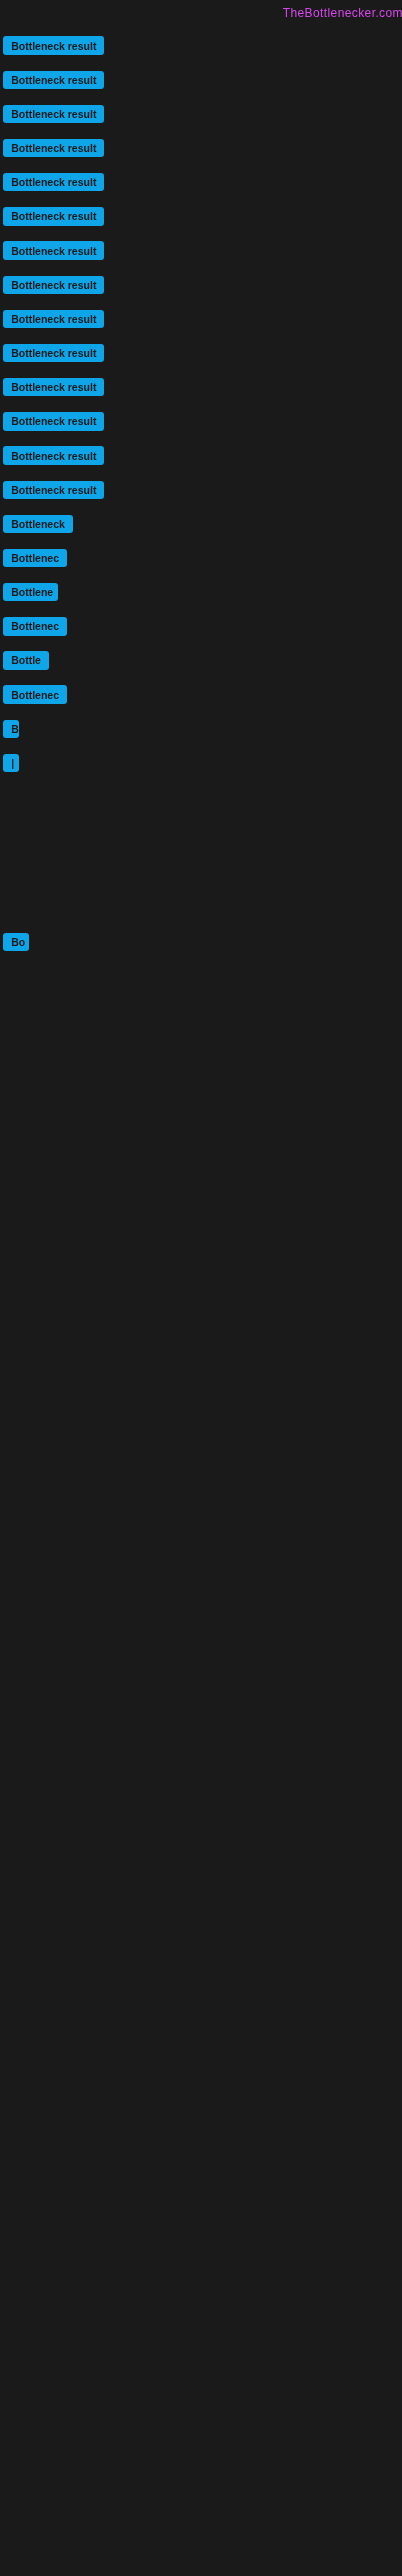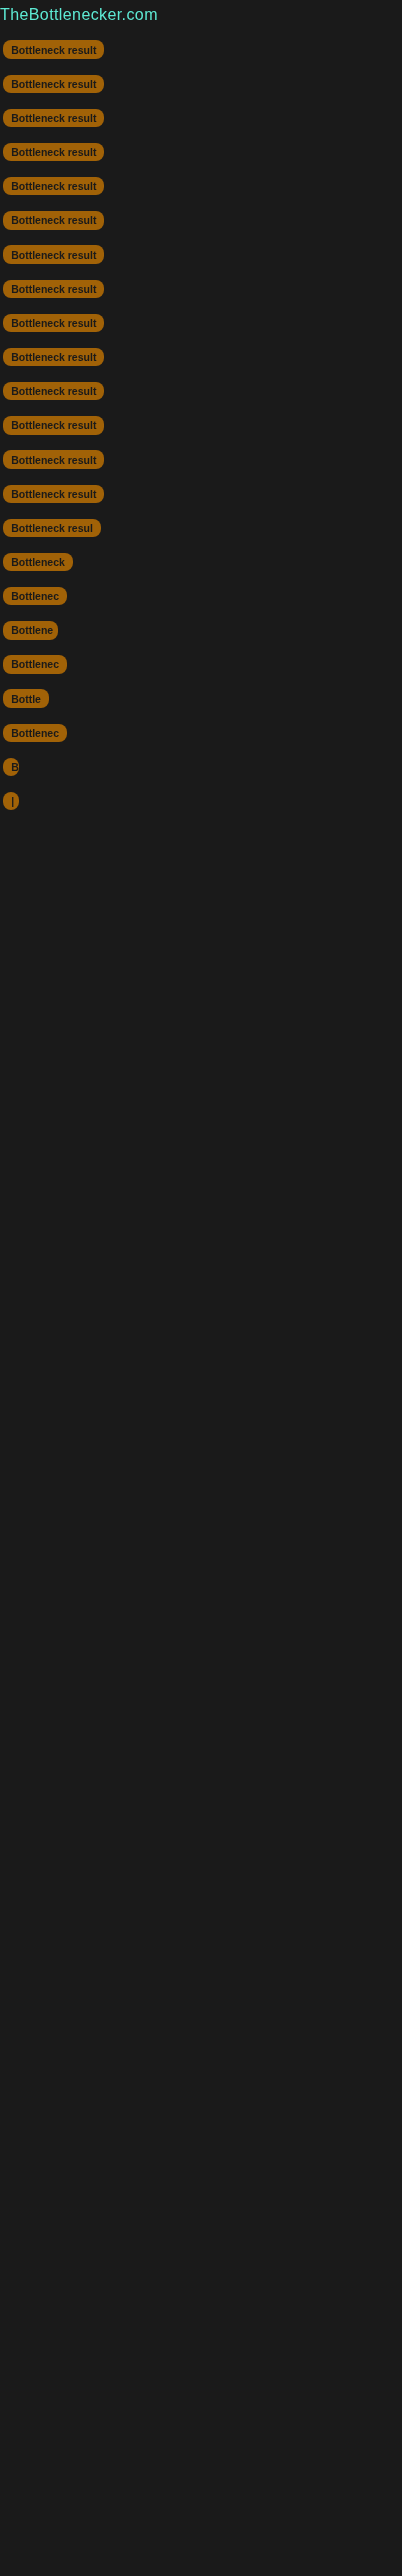--- a/index.html
+++ b/index.html
@@ -10,42 +10,42 @@
 
     body {
       background-color: #1a1a1a;
       width: 403px;
       min-height: 2576px;
       font-family: Arial, sans-serif;
       position: relative;
     }
 
     .site-header {
-      text-align: left;
+      text-align: right;
       padding: 6.4px 0 9.7px 0;
-      color: #5eead4;
-      font-size: 16px;
+      color: #d946ef;
+      font-size: 12px;
       font-weight: normal;
       letter-spacing: 0.4px;
     }
 
     .bottleneck-item {
       margin-bottom: 0;
       padding: 6.4px 0 6.4px 0;
       position: relative;
     }
 
     .bottleneck-badge {
       display: inline-block;
-      background-color: #a16207;
+      background-color: #0ea5e9;
       color: #1a1a1a;
       font-size: 10.5px;
       font-weight: 600;
       padding: 3.2px 8px;
-      border-radius: 8px;
+      border-radius: 3px;
       white-space: nowrap;
       overflow: hidden;
       text-overflow: clip;
     }
 
     .items-container {
       padding: 0 3.2px;
     }
 
     
@@ -144,23 +144,20 @@
     </div>
 
     <div class="bottleneck-item item-13">
       <span class="bottleneck-badge">Bottleneck result</span>
     </div>
 
     <div class="bottleneck-item item-14">
       <span class="bottleneck-badge">Bottleneck result</span>
     </div>
 
-    <div class="bottleneck-item item-15">
-      <span class="bottleneck-badge">Bottleneck resul</span>
-    </div>
 
     <div class="bottleneck-item item-16">
       <span class="bottleneck-badge">Bottleneck</span>
     </div>
 
 
     <div class="bottleneck-item item-18">
       <span class="bottleneck-badge">Bottlenec</span>
     </div>
 
@@ -185,18 +182,21 @@
     <div class="bottleneck-item item-25">
       <span class="bottleneck-badge">B</span>
     </div>
 
     <div class="bottleneck-item item-26">
       <span class="bottleneck-badge">|</span>
     </div>
 
     <div class="spacer-large"></div>
 
+    <div class="bottleneck-item item-last">
+      <span class="bottleneck-badge">Bo</span>
+    </div>
 
     <div class="spacer-bottom"></div>
 
   </div>
 </div>
 
 
 </body></html>

